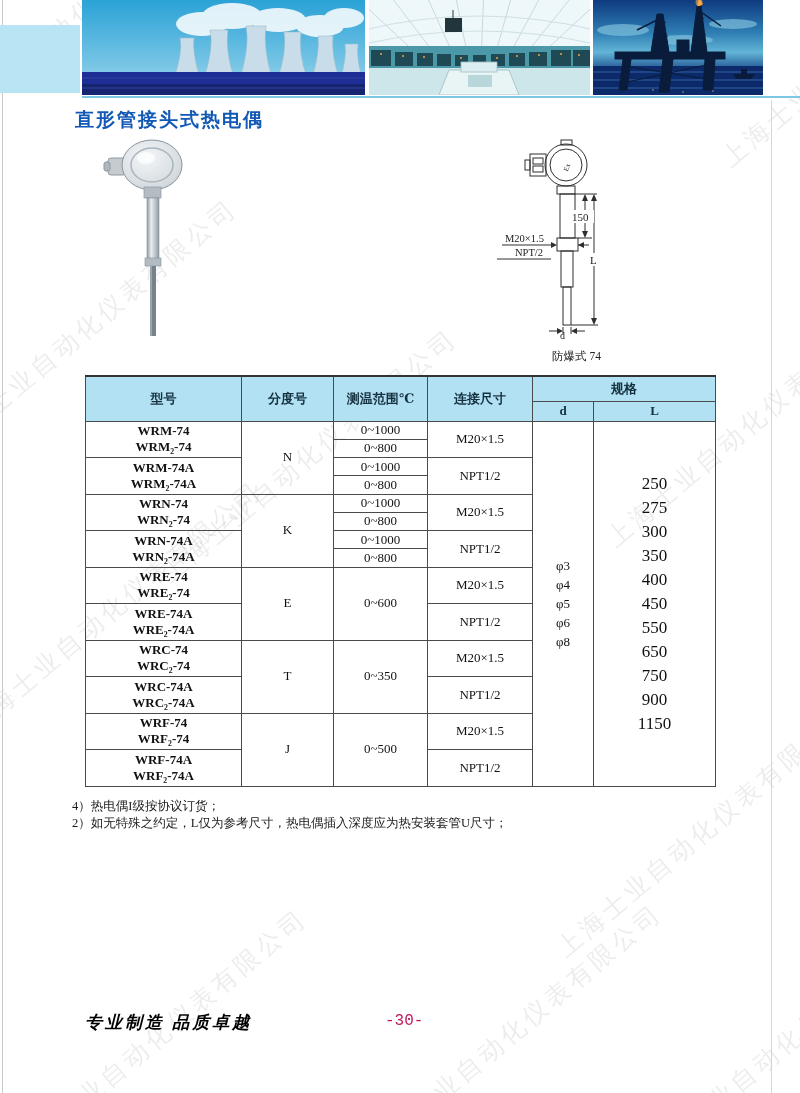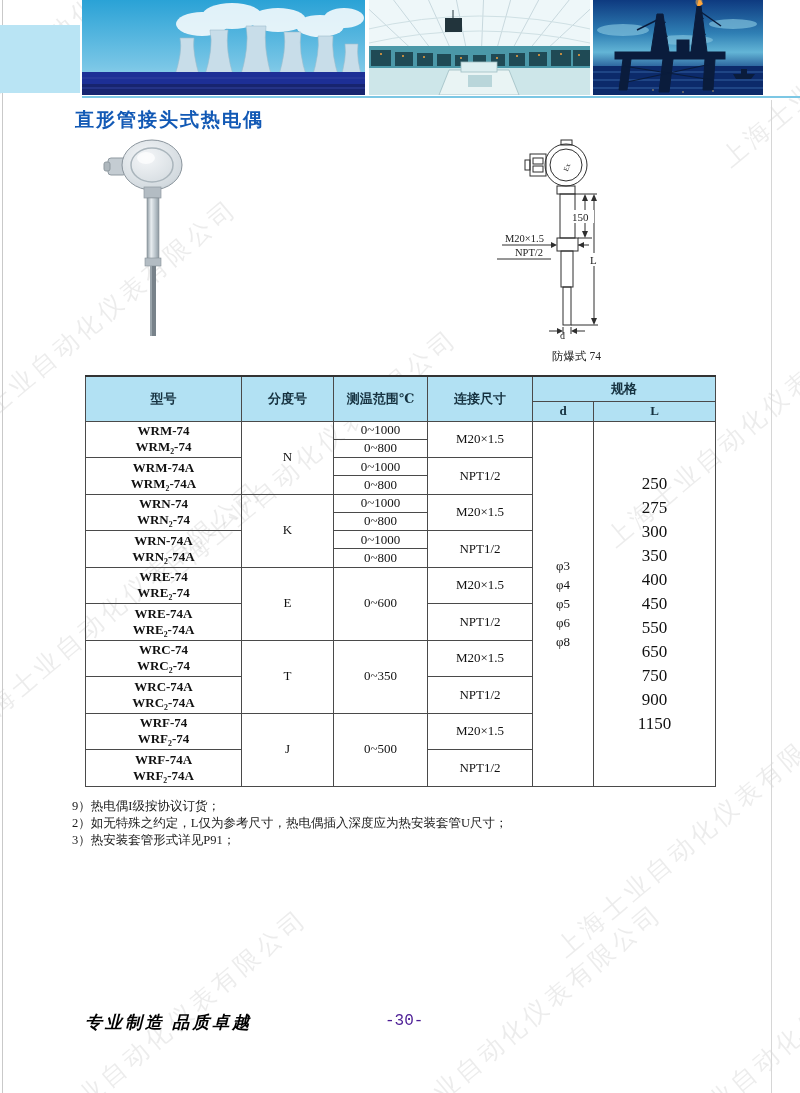--- a/index.html
+++ b/index.html
@@ -45,21 +45,21 @@
   #spec-table td.dcol{line-height:19px;font-size:13px;}
   #spec-table td.lcol{line-height:24px;font-size:17px;}
 
   
   .notes{position:absolute;left:72px;top:798px;width:620px;font-size:12.5px;color:#1a1a1a;}
   .notes div{line-height:17px;}
 
   
   .footer-slogan{position:absolute;left:85px;top:1011px;font-size:17px;font-weight:bold;
                  font-style:italic;letter-spacing:3px;color:#000000;}
-  .page-number{position:absolute;left:385px;top:1012px;font-size:16px;color:#4c1d95;
+  .page-number{position:absolute;left:385px;top:1012px;font-size:16px;color:#be185d;
                font-family:"Liberation Mono","DejaVu Sans Mono",monospace;}
 </style>
 </head>
 <body>
 
 <div id="page">
 
   <div class="wm" style="left:-60px;top:115px">上海士业自动化仪表有限公司</div>
   <div class="wm" style="left:-55px;top:430px">上海士业自动化仪表有限公司</div>
   <div class="wm" style="left:-30px;top:712px">上海士业自动化仪表有限公司</div>
@@ -416,21 +416,20 @@
         </tr>
         <tr class="thick">
           <td class="model">WRF-74A
 WRF₂-74A</td>
           <td>NPT1/2</td>
         </tr>
       </tbody>
   </table>
 
   <div class="notes">
-    <div>9）热电偶I级按协议订货；</div>
+    <div>4）热电偶I级按协议订货；</div>
     <div>2）如无特殊之约定，L仅为参考尺寸，热电偶插入深度应为热安装套管U尺寸；</div>
-    <div>3）热安装套管形式详见P91；</div>
   </div>
 
   <div class="footer-slogan">专业制造  品质卓越</div>
   <div class="page-number">-30-</div>
 
 </div>
 
 </body></html>

